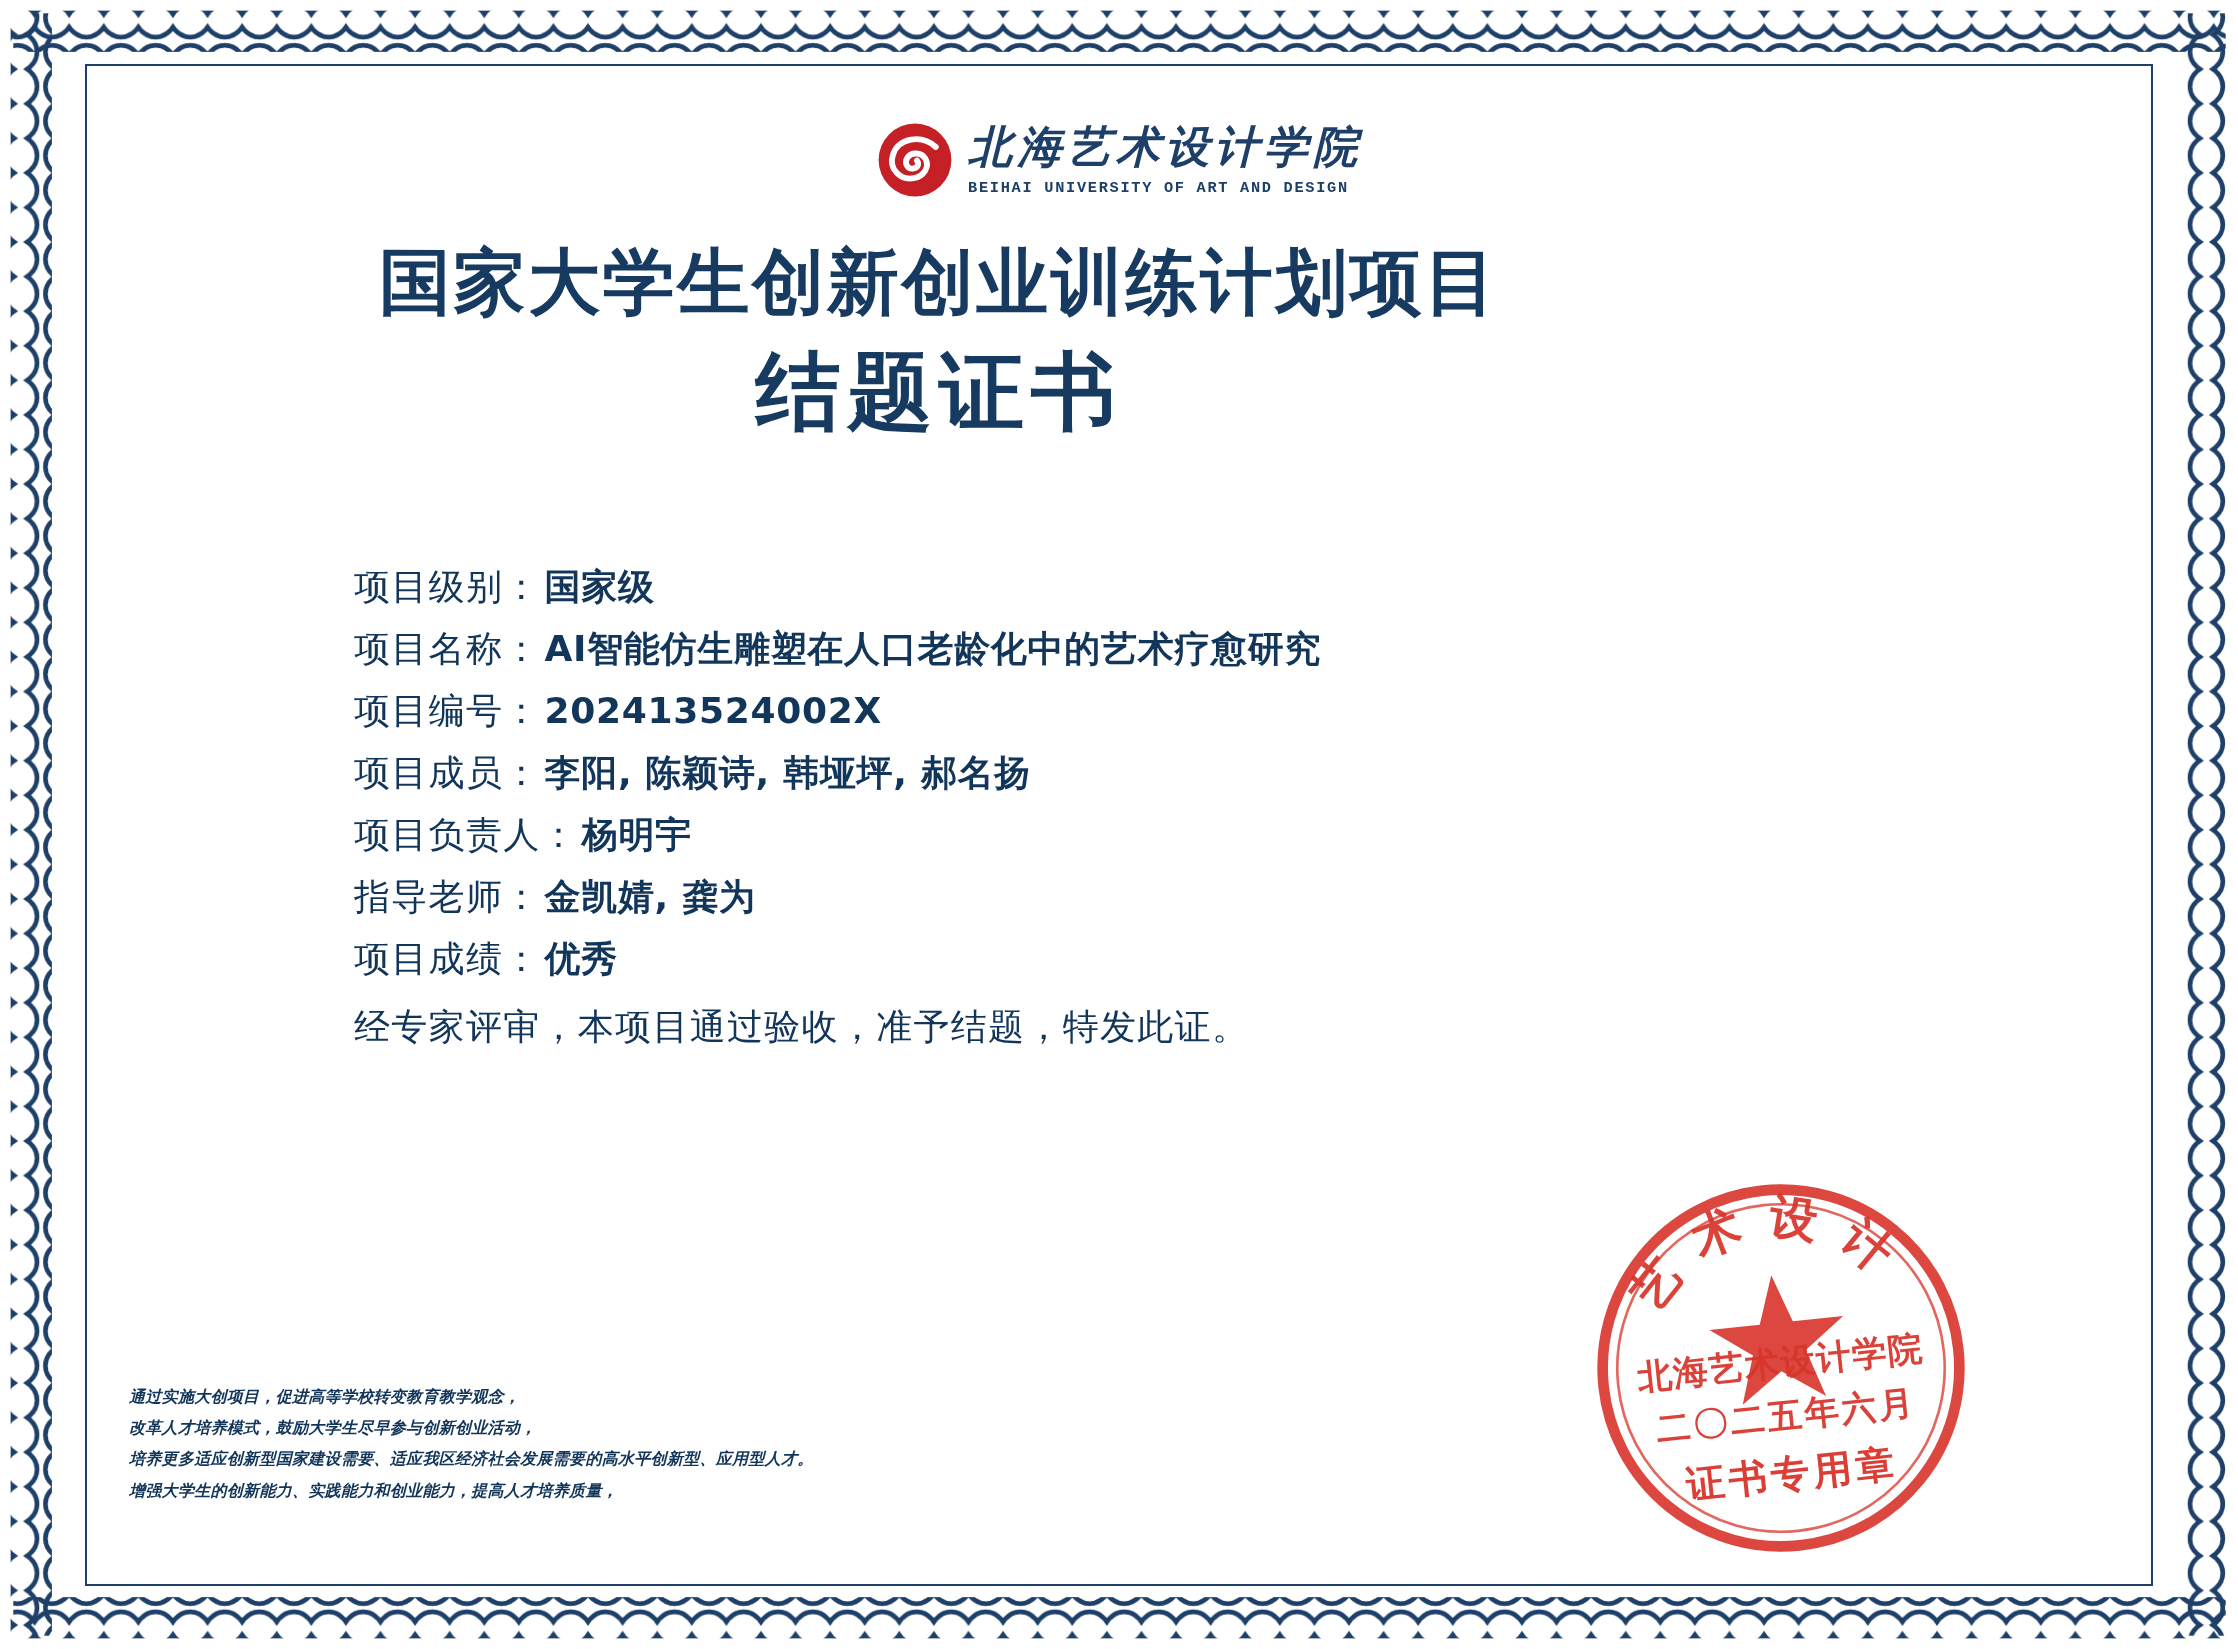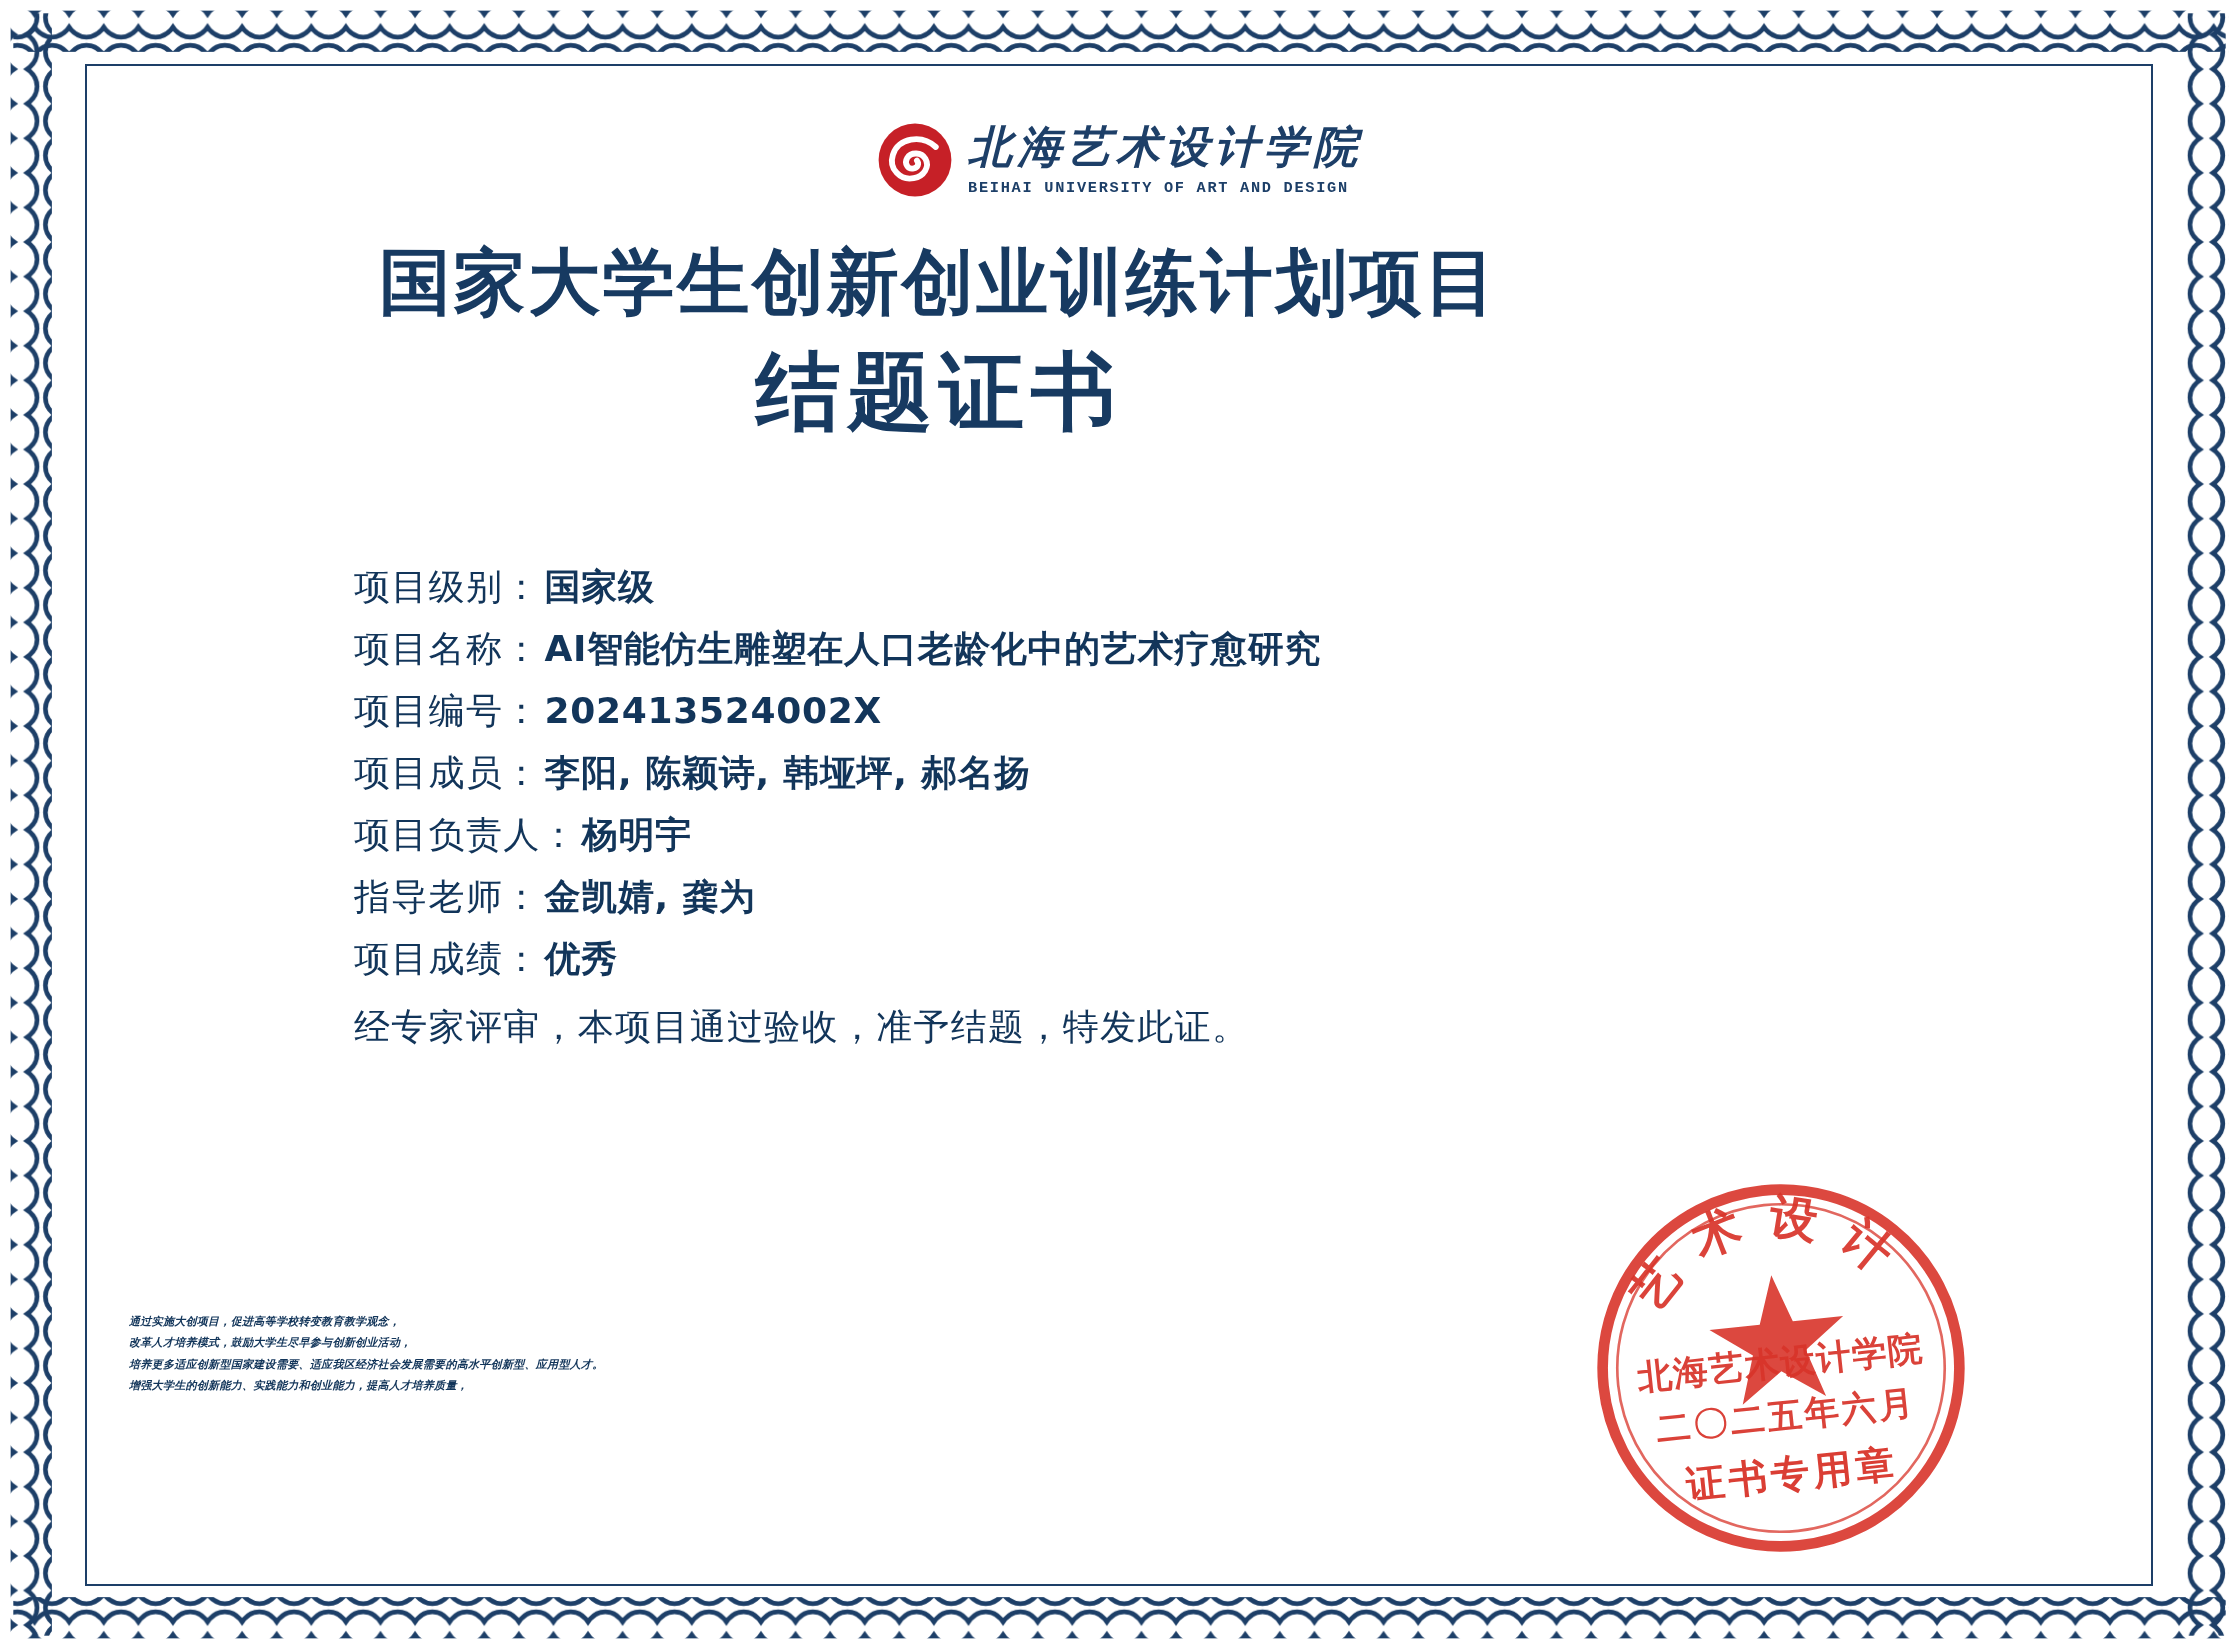--- a/index.html
+++ b/index.html
@@ -152,24 +152,24 @@
     font-size: 36px;
     color: #12355a;
     letter-spacing: 1.3px;
     white-space: nowrap;
   }
 
   
   .footer-note {
     position: absolute;
     left: 44px;
-    top: 1247px;
+    top: 1317px;
     width: 1131px;
     font-family: "DejaVu Serif", "Liberation Serif", serif;
-    font-size: 11px;
+    font-size: 16px;
     font-weight: bold;
     font-style: italic;
     color: #12355a;
     line-height: 1.95;
     letter-spacing: 0.3px;
   }
 
   
   .seal {
     position: absolute;

